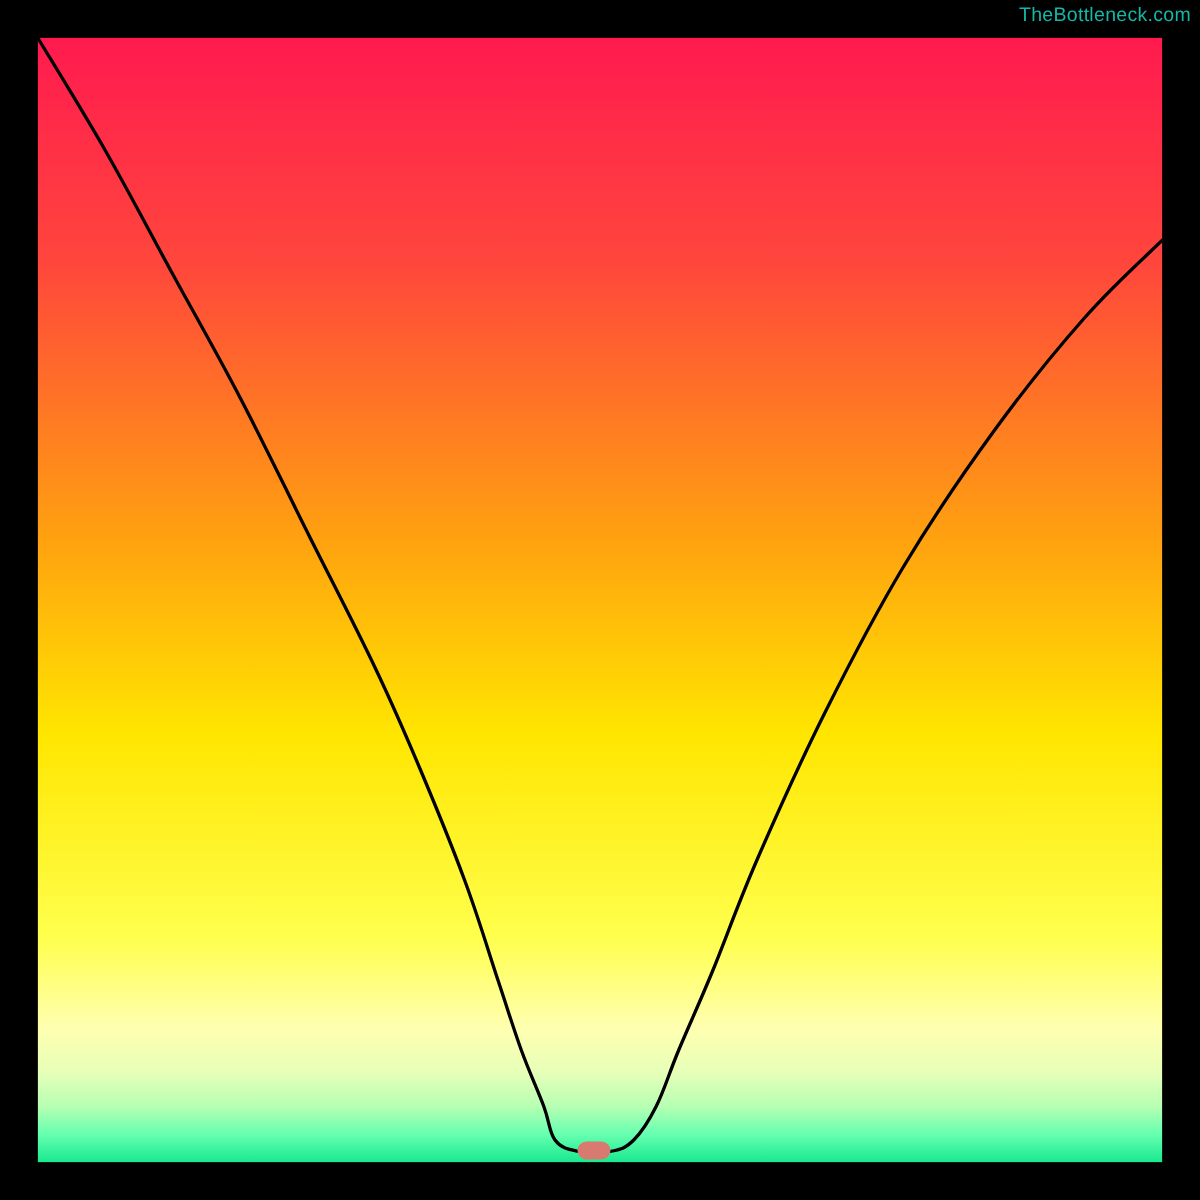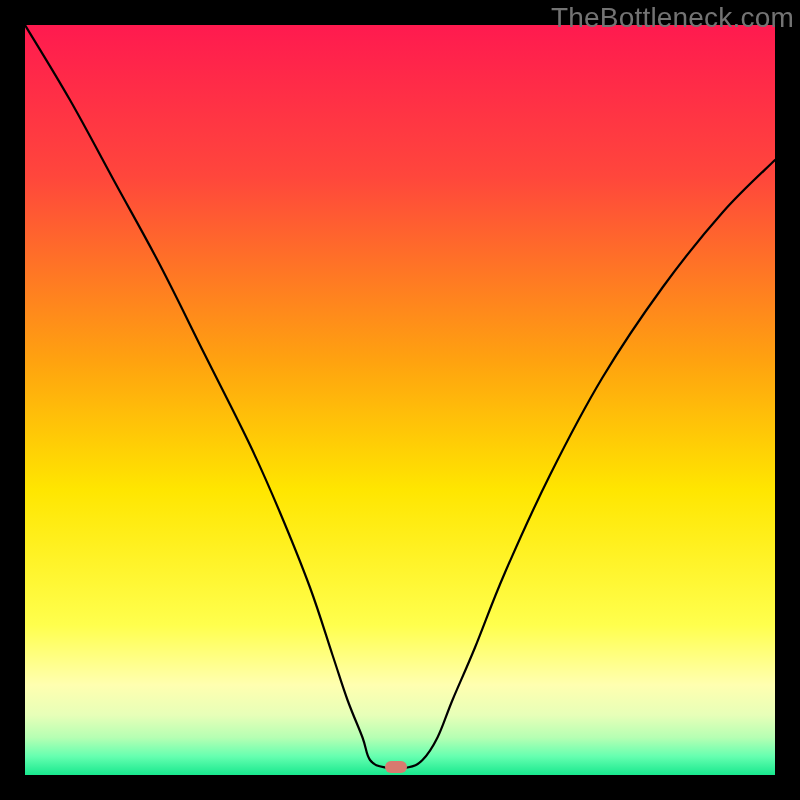--- a/index.html
+++ b/index.html
@@ -39,22 +39,22 @@
     position: absolute;
     width: 22px;
     height: 12px;
     border-radius: 6px;
     transform: translate(-50%, -50%);
   }
   .watermark {
     position: absolute;
     top: 2px;
     right: 6px;
-    color: #737373;
-    font-size: 28px;
+    color: #14b8a6;
+    font-size: 13px;
     font-weight: 500;
     letter-spacing: 0.2px;
     user-select: none;
   }
 </style>
 </head>
 <body>
 
 <div class="frame">
 

